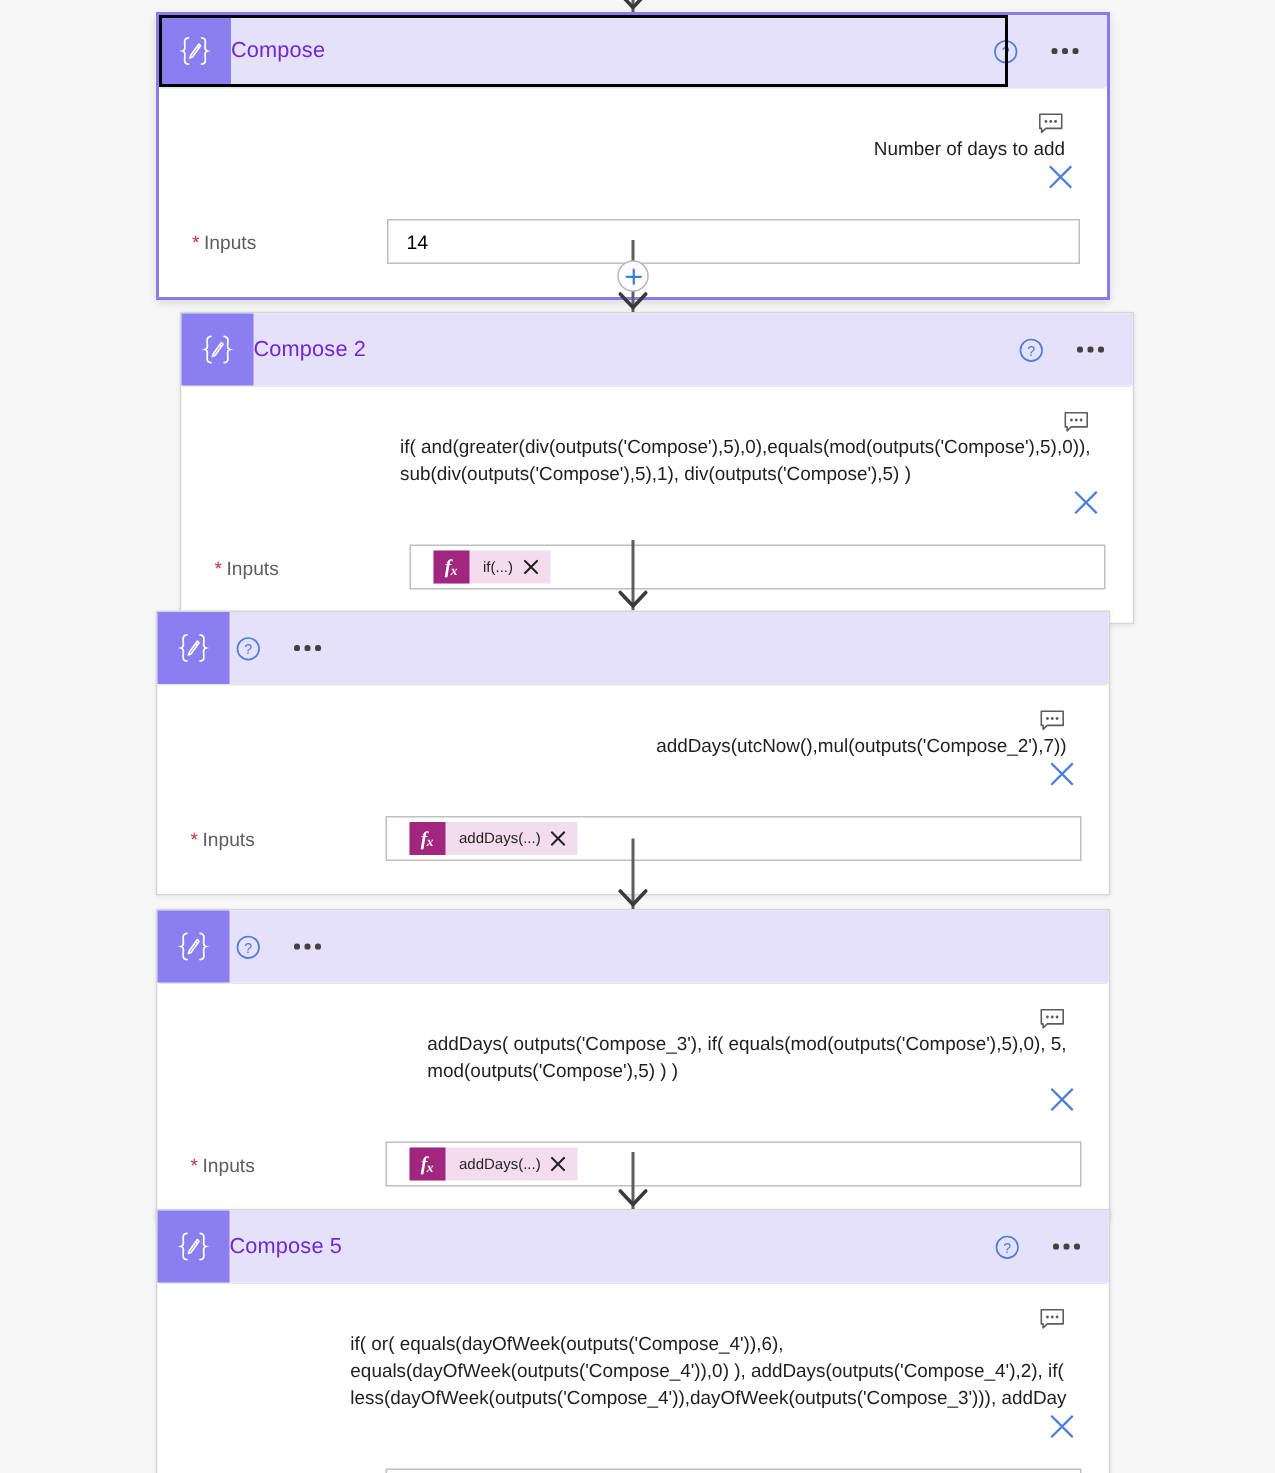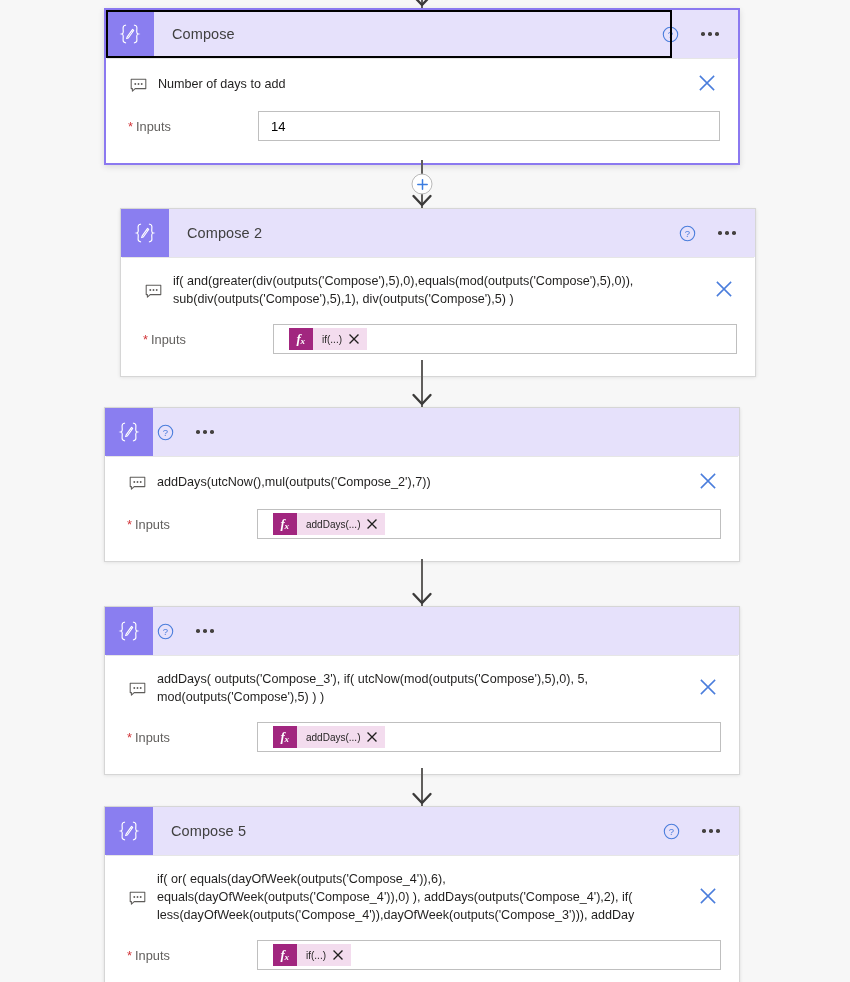--- a/index.html
+++ b/index.html
@@ -107,23 +107,22 @@
     background: #8a7ef0;
     display: flex;
     align-items: center;
     justify-content: center;
     color: #ffffff;
   }
   .card-title {
     flex: 1;
     display: flex;
     align-items: center;
-    padding-left: 18px;
     font-size: 14.5px;
-    color: #404040;
+    color: #6d28d9;
     letter-spacing: 0.1px;
     overflow: hidden;
     white-space: nowrap;
   }
   .card-header-actions {
     display: flex;
     align-items: center;
     padding-right: 14px;
     gap: 14px;
   }
@@ -158,23 +157,24 @@
     padding: 0 0 22px 0;
   }
   .body-divider {
     height: 1px;
     background: #e6e6e6;
     margin: 0 1px;
   }
 
   .comment-row {
     display: flex;
-    align-items: center;
+    align-items: flex-end;
     padding: 14px 18px 0 22px;
     position: relative;
+    flex-direction: column;
   }
   .comment-icon {
     min-width: 20px;
     width: 20px;
     margin-top: 2px;
     margin-right: 10px;
     display: flex;
     align-items: flex-start;
     justify-content: center;
   }
@@ -542,21 +542,21 @@
       <div class="body-divider"></div>
       <div class="comment-row">
         <div class="comment-icon">
           <svg width="17" height="15" viewBox="0 0 17 15" aria-hidden="true">
             <path d="M1.2 1.2 H15.8 V10.6 H5.2 L2.4 13.2 V10.6 H1.2 Z" fill="none" stroke="#5e5c5a" stroke-width="1.05" stroke-linejoin="round"></path>
             <circle cx="5.3" cy="6.0" r="0.95" fill="#5e5c5a"></circle>
             <circle cx="8.5" cy="6.0" r="0.95" fill="#5e5c5a"></circle>
             <circle cx="11.7" cy="6.0" r="0.95" fill="#5e5c5a"></circle>
           </svg>
         </div>
-        <div class="comment-text">addDays( outputs('Compose_3'), if( utcNow(mod(outputs('Compose'),5),0), 5,
+        <div class="comment-text">addDays( outputs('Compose_3'), if( equals(mod(outputs('Compose'),5),0), 5,
 mod(outputs('Compose'),5) ) )</div>
         <div class="delete-x">
           <svg width="20" height="20" viewBox="0 0 20 20" aria-hidden="true">
             <path d="M3.4 3.4 L16.6 16.6 M16.6 3.4 L3.4 16.6" stroke="#4a7ddc" stroke-width="1.5" fill="none" stroke-linecap="square"></path>
           </svg>
         </div>
       </div>
       <div class="inputs-row">
         <div class="inputs-label">
           <span class="req-star">*</span>

